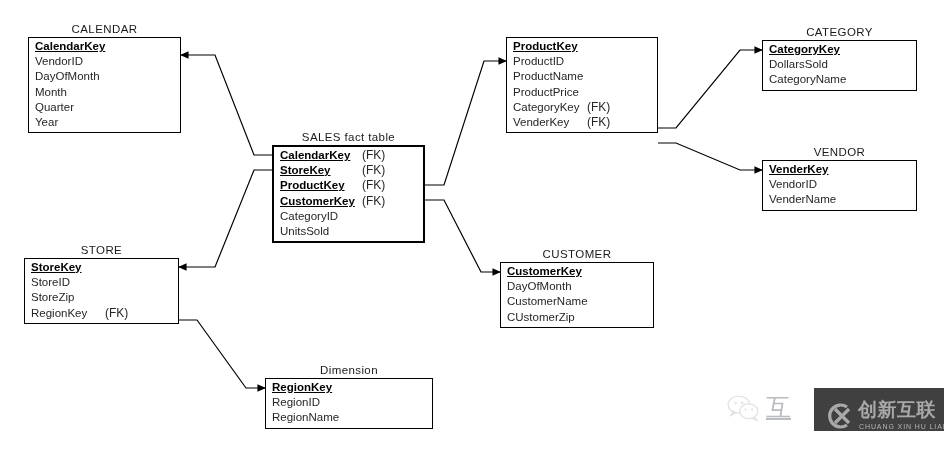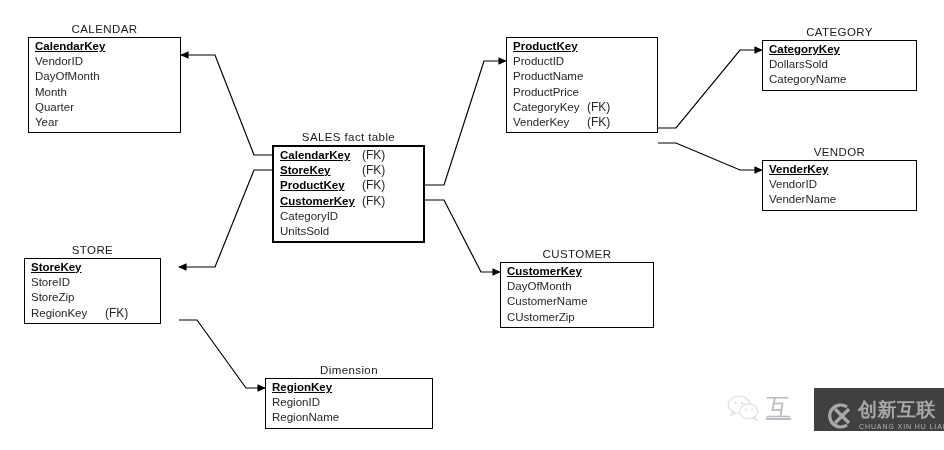--- a/index.html
+++ b/index.html
@@ -159,21 +159,21 @@
         <div class="entity-title">CALENDAR</div>
         <div class="entity-box">
           <div class="field pk"><span class="fname">CalendarKey</span></div>
           <div class="field"><span class="fname">VendorID</span></div>
           <div class="field"><span class="fname">DayOfMonth</span></div>
           <div class="field"><span class="fname">Month</span></div>
           <div class="field"><span class="fname">Quarter</span></div>
           <div class="field"><span class="fname">Year</span></div>
         </div>
       </div>
-      <div class="entity" style="left: 24px; top: 244px; width: 137px;">
+      <div class="entity" style="left: 24px; top: 244px; width: 155px;">
         <div class="entity-title">STORE</div>
         <div class="entity-box">
           <div class="field pk"><span class="fname">StoreKey</span></div>
           <div class="field"><span class="fname">StoreID</span></div>
           <div class="field"><span class="fname">StoreZip</span></div>
           <div class="field"><span class="fname">RegionKey</span><span class="fk" style="left: 80px;">(FK)</span></div>
         </div>
       </div>
       <div class="entity fact" style="left: 272px; top: 131px; width: 153px;">
         <div class="entity-title">SALES fact table</div>

